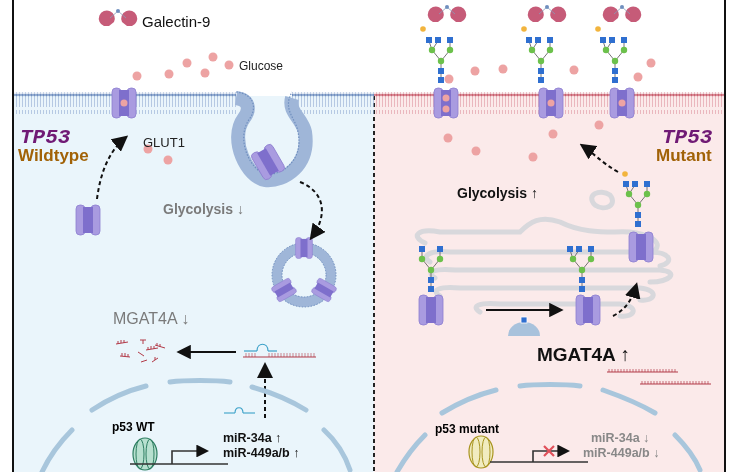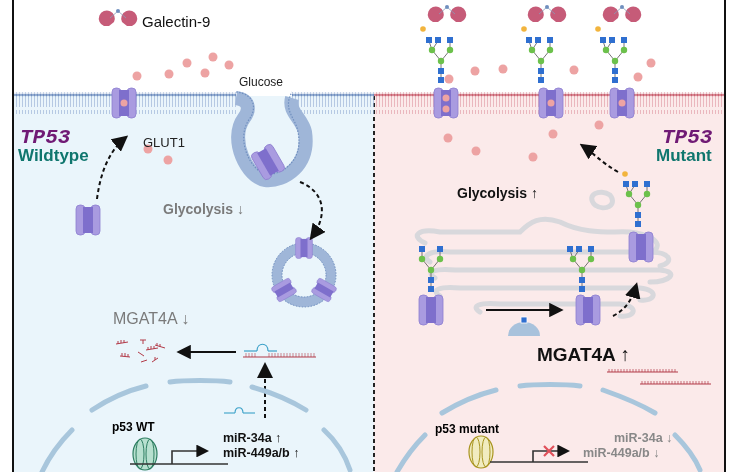--- a/index.html
+++ b/index.html
@@ -1,23 +1,23 @@
 <!DOCTYPE html>
 <html><head>
 <meta charset="utf-8">
 <style>
   html, body { margin: 0; padding: 0; }
   body { width: 738px; height: 472px; overflow: hidden; background: #ffffff; font-family: "Liberation Sans", sans-serif; position: relative; }
   .stage { position: absolute; left: 0; top: 0; width: 738px; height: 440px; }
   .label { position: absolute; white-space: nowrap; font-family: "Liberation Sans", sans-serif; }
   .lbl-legend { font-size: 15px; color: #111; }
-  .lbl-small { font-size: 12px; color: #222; margin-top: 16px; }
+  .lbl-small { font-size: 12px; color: #222; }
   .lbl-glut { font-size: 13px; color: #222; }
   .lbl-tp53 { font-size: 21px; font-weight: bold; font-style: italic; color: #701a75; font-family: Liberation Mono, monospace; }
-  .lbl-cond { font-size: 17px; font-weight: bold; color: #0f766e; }
+  .lbl-cond { font-size: 17px; font-weight: bold; color: #a16207; }
   .lbl-glyco-dn { font-size: 14px; font-weight: bold; color: #7a7a7a; }
   .lbl-glyco-up { font-size: 14px; font-weight: bold; color: #111; }
   .lbl-mgat-dn { font-size: 16px; font-weight: normal; color: #7a7a7a; margin-left: 16px; }
   .lbl-mgat-up { font-size: 19px; font-weight: bold; color: #111; }
   .lbl-p53 { font-size: 12px; font-weight: bold; color: #000000; }
   .lbl-mir-up { font-size: 12.5px; font-weight: bold; color: #111; }
   .lbl-mir-dn { font-size: 12.5px; font-weight: bold; color: #888; }
 </style>
 </head>
 <body>
@@ -309,15 +309,15 @@
 <span class="label lbl-mgat-dn" style="left:97px; top:310px;">MGAT4A ↓</span>
 <span class="label lbl-p53" style="left:112px; top:420px;">p53 WT</span>
 <span class="label lbl-mir-up" style="left:223px; top:431px;">miR-34a ↑</span>
 <span class="label lbl-mir-up" style="left:223px; top:446px;text-align:center;">miR-449a/b ↑</span>
 
 <span class="label lbl-tp53" style="left:662px; top:126px;">TP53</span>
 <span class="label lbl-cond" style="left:656px; top:146px;">Mutant</span>
 <span class="label lbl-glyco-up" style="left:457px; top:185px;">Glycolysis ↑</span>
 <span class="label lbl-mgat-up" style="left:537px; top:344px;">MGAT4A ↑</span>
 <span class="label lbl-p53" style="left:435px; top:422px;">p53 mutant</span>
-<span class="label lbl-mir-dn" style="left:606px; top:431px;padding-left:8px;">miR-34a ↓</span>
+<span class="label lbl-mir-dn" style="left:583px; top:431px;padding-left:8px;">miR-34a ↓</span>
 <span class="label lbl-mir-dn" style="left:583px; top:446px;">miR-449a/b ↓</span>
 </div>
 
 </body></html>

